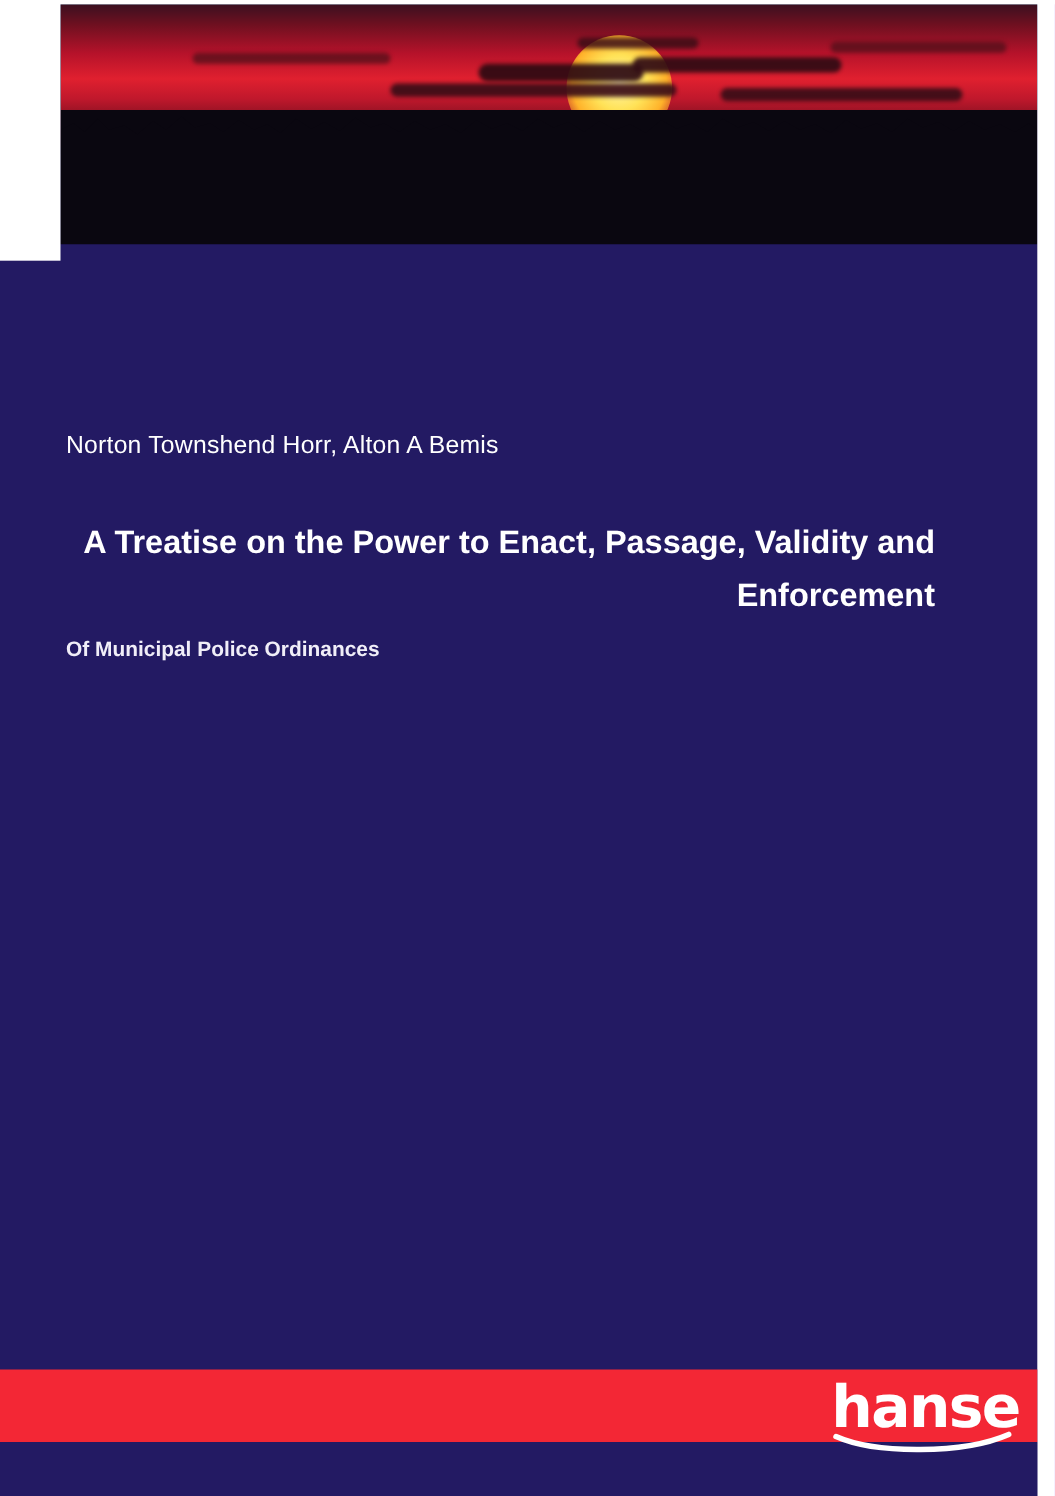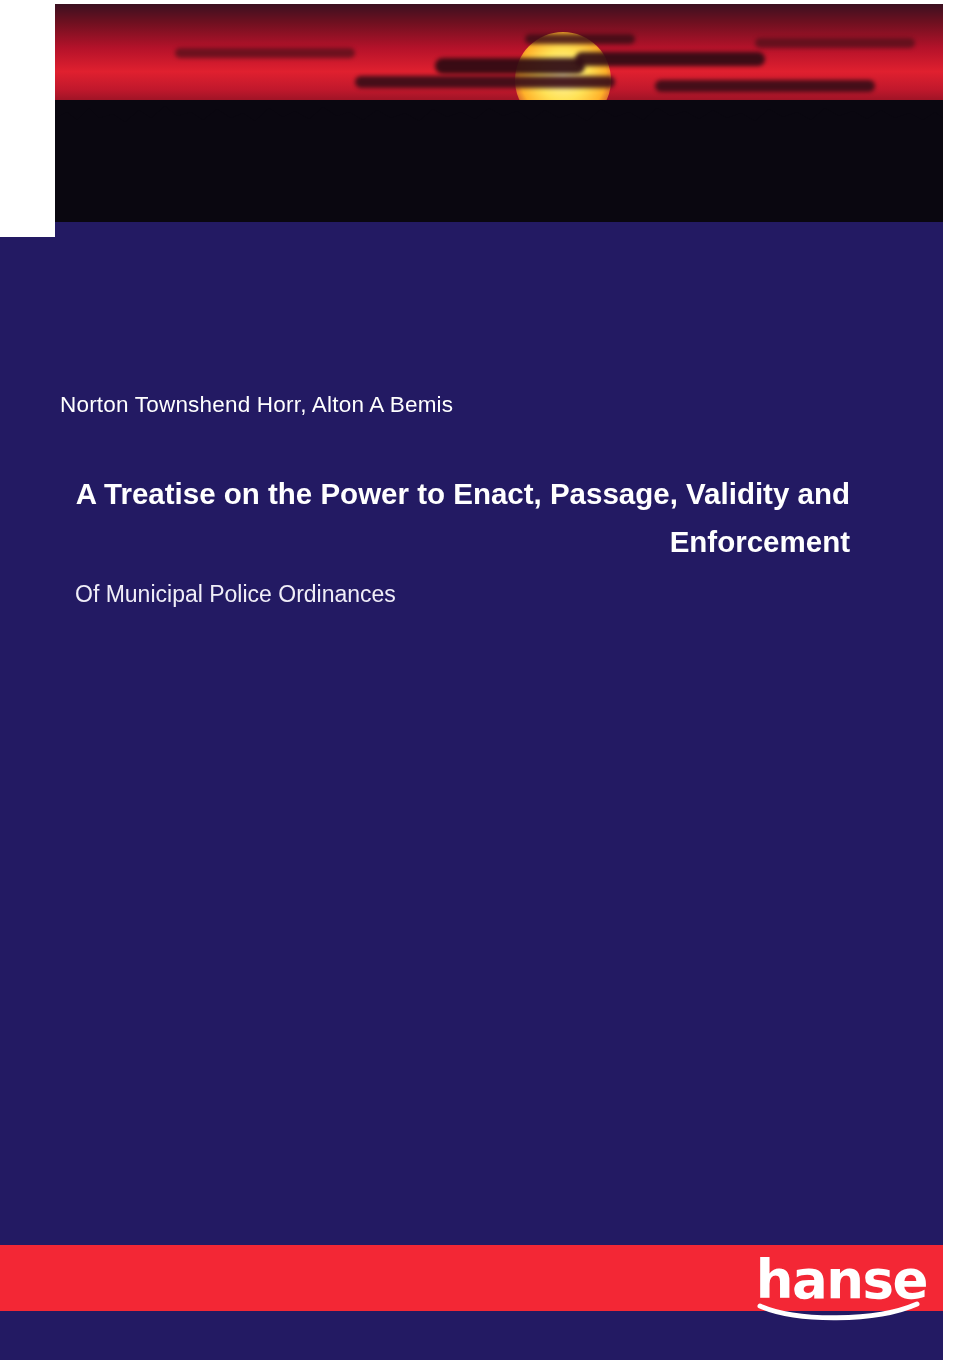--- a/index.html
+++ b/index.html
@@ -142,23 +142,23 @@
     color: #ffffff;
     font-size: 29.5px;
     font-weight: bold;
     line-height: 1.62;
     margin: 0 0 14px 0;
     max-width: 790px;
     text-align: right;
   }
   .subtitle {
     color: #f0eef8;
-    font-size: 23px;
-    font-weight: 400;
-    margin: 15px;
+    font-size: 19px;
+    font-weight: 700;
+    margin: 0;
   }
 
   
   .red-bar {
     position: absolute;
     left: 0;
     top: 1245px;
     width: 943px;
     height: 66px;
     background: #f32735;

